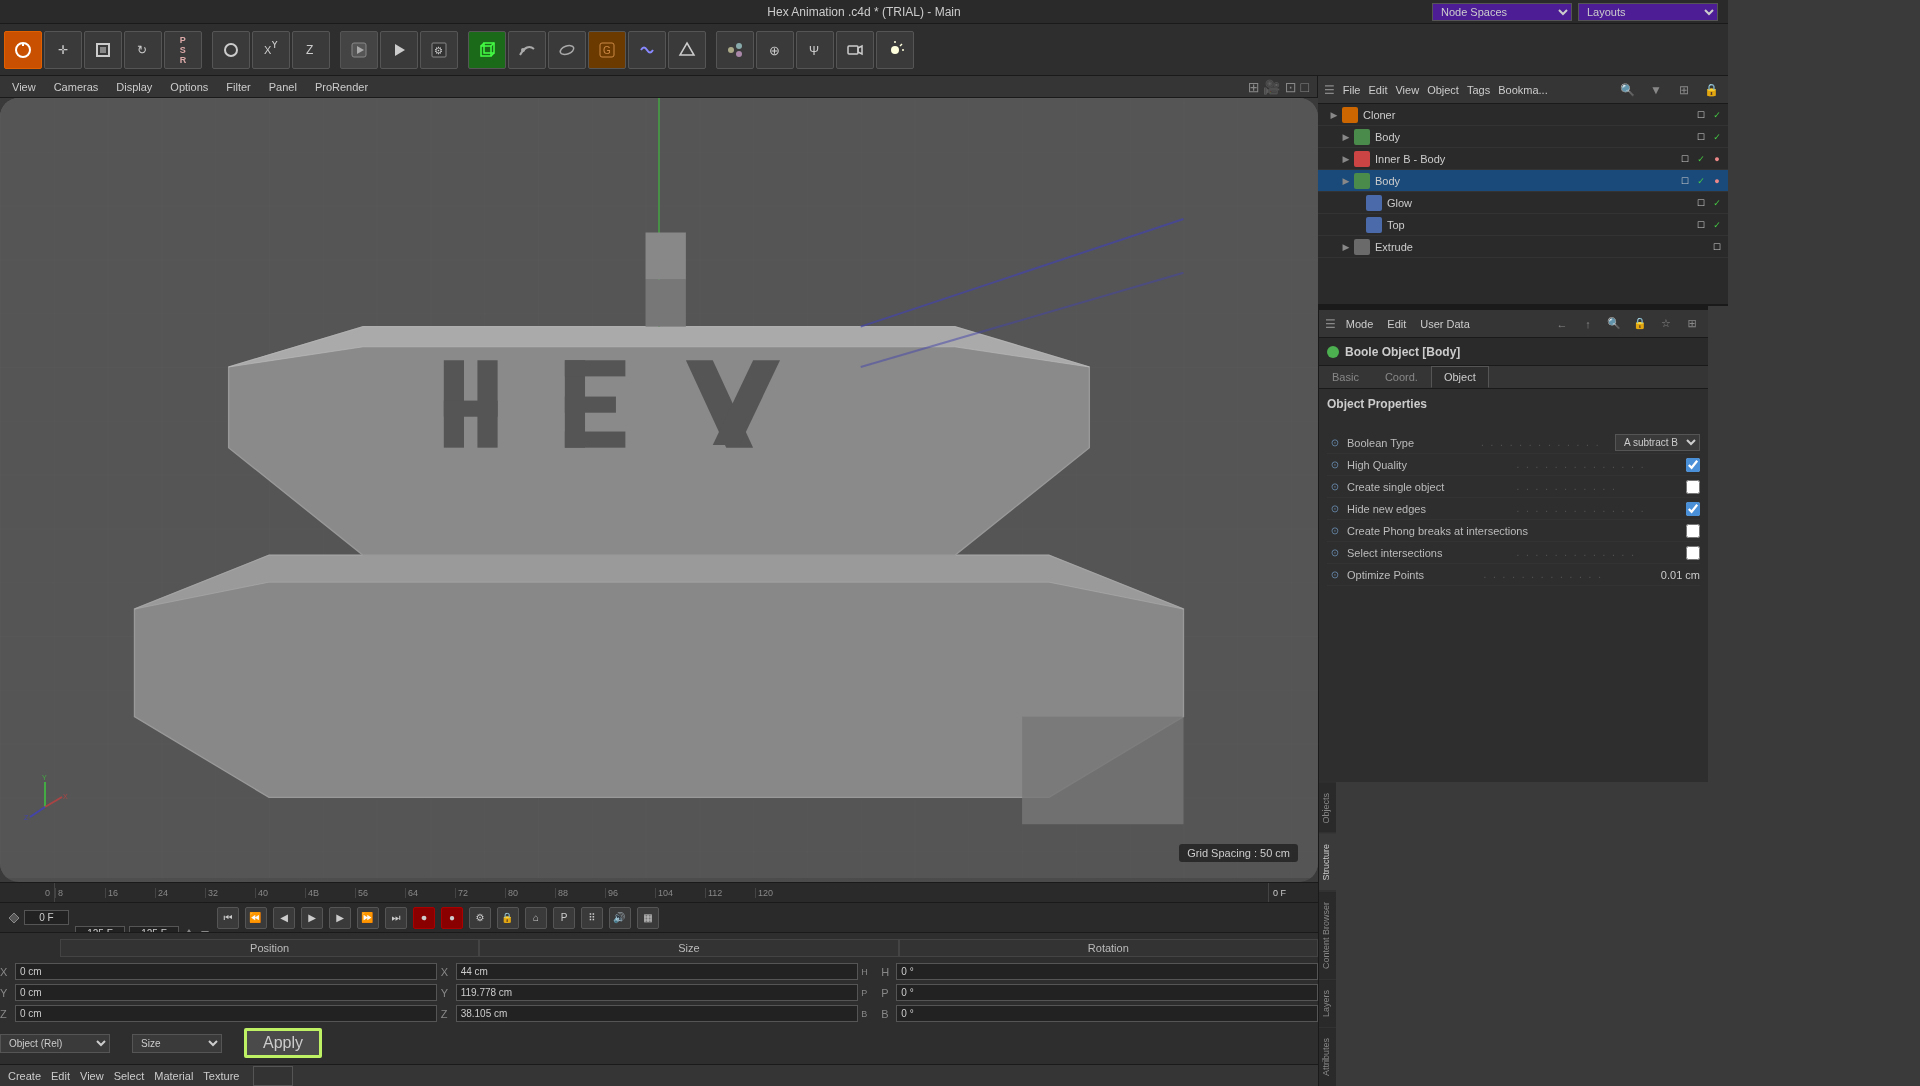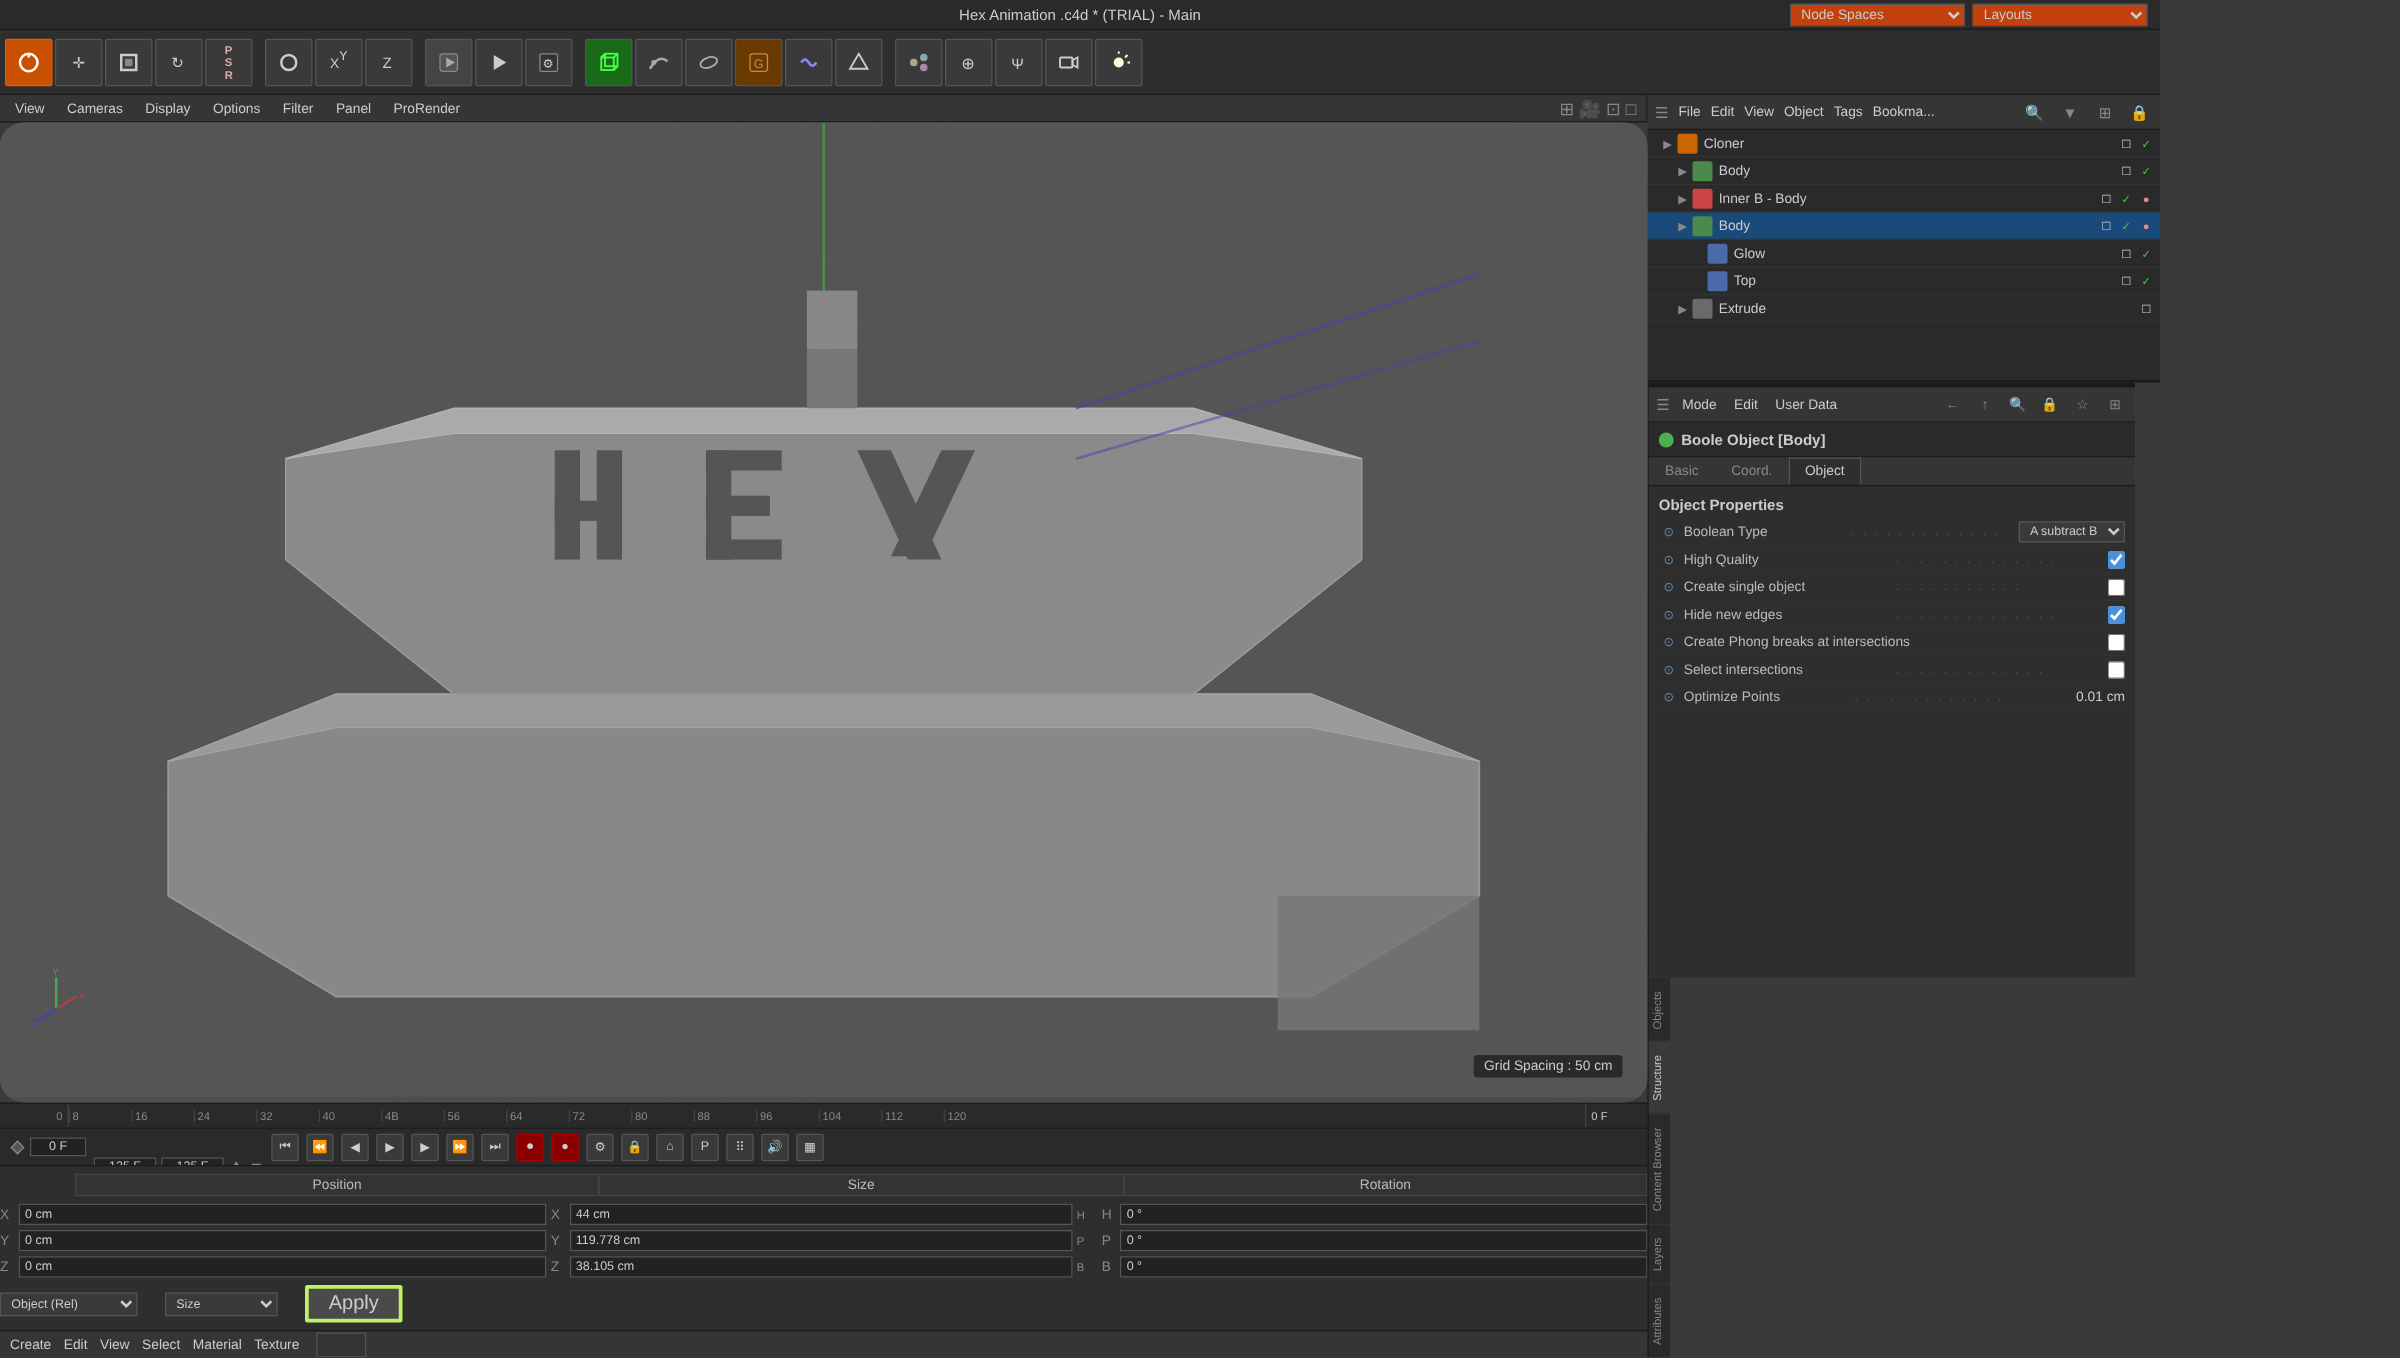--- a/index.html
+++ b/index.html
@@ -17,21 +17,21 @@
       border-bottom: 1px solid #1a1a1a;
       position: relative;
     }
     #title-bar .right-dropdowns {
       position: absolute;
       right: 10px;
       display: flex;
       gap: 6px;
     }
     #title-bar .right-dropdowns select {
-      background: #c2410c;
+      background: #4c1d95;
       color: #ccc;
       border: 1px solid #555;
       font-size: 11px;
       padding: 1px 4px;
       width: 140px;
     }
 
     
     #main-toolbar {
       background: #2e2e2e;
@@ -326,21 +326,21 @@
 
     #object-props {
       padding: 8px;
       flex: 1;
       overflow-y: auto;
     }
     .obj-props-title {
       font-size: 12px;
       color: #ccc;
       font-weight: bold;
-      margin-bottom: 4px;
+      margin-bottom: 21px;
     }
     .prop-row {
       display: flex;
       align-items: center;
       height: 22px;
       border-bottom: 1px solid #333;
       gap: 4px;
     }
     .prop-icon {
       width: 16px;

